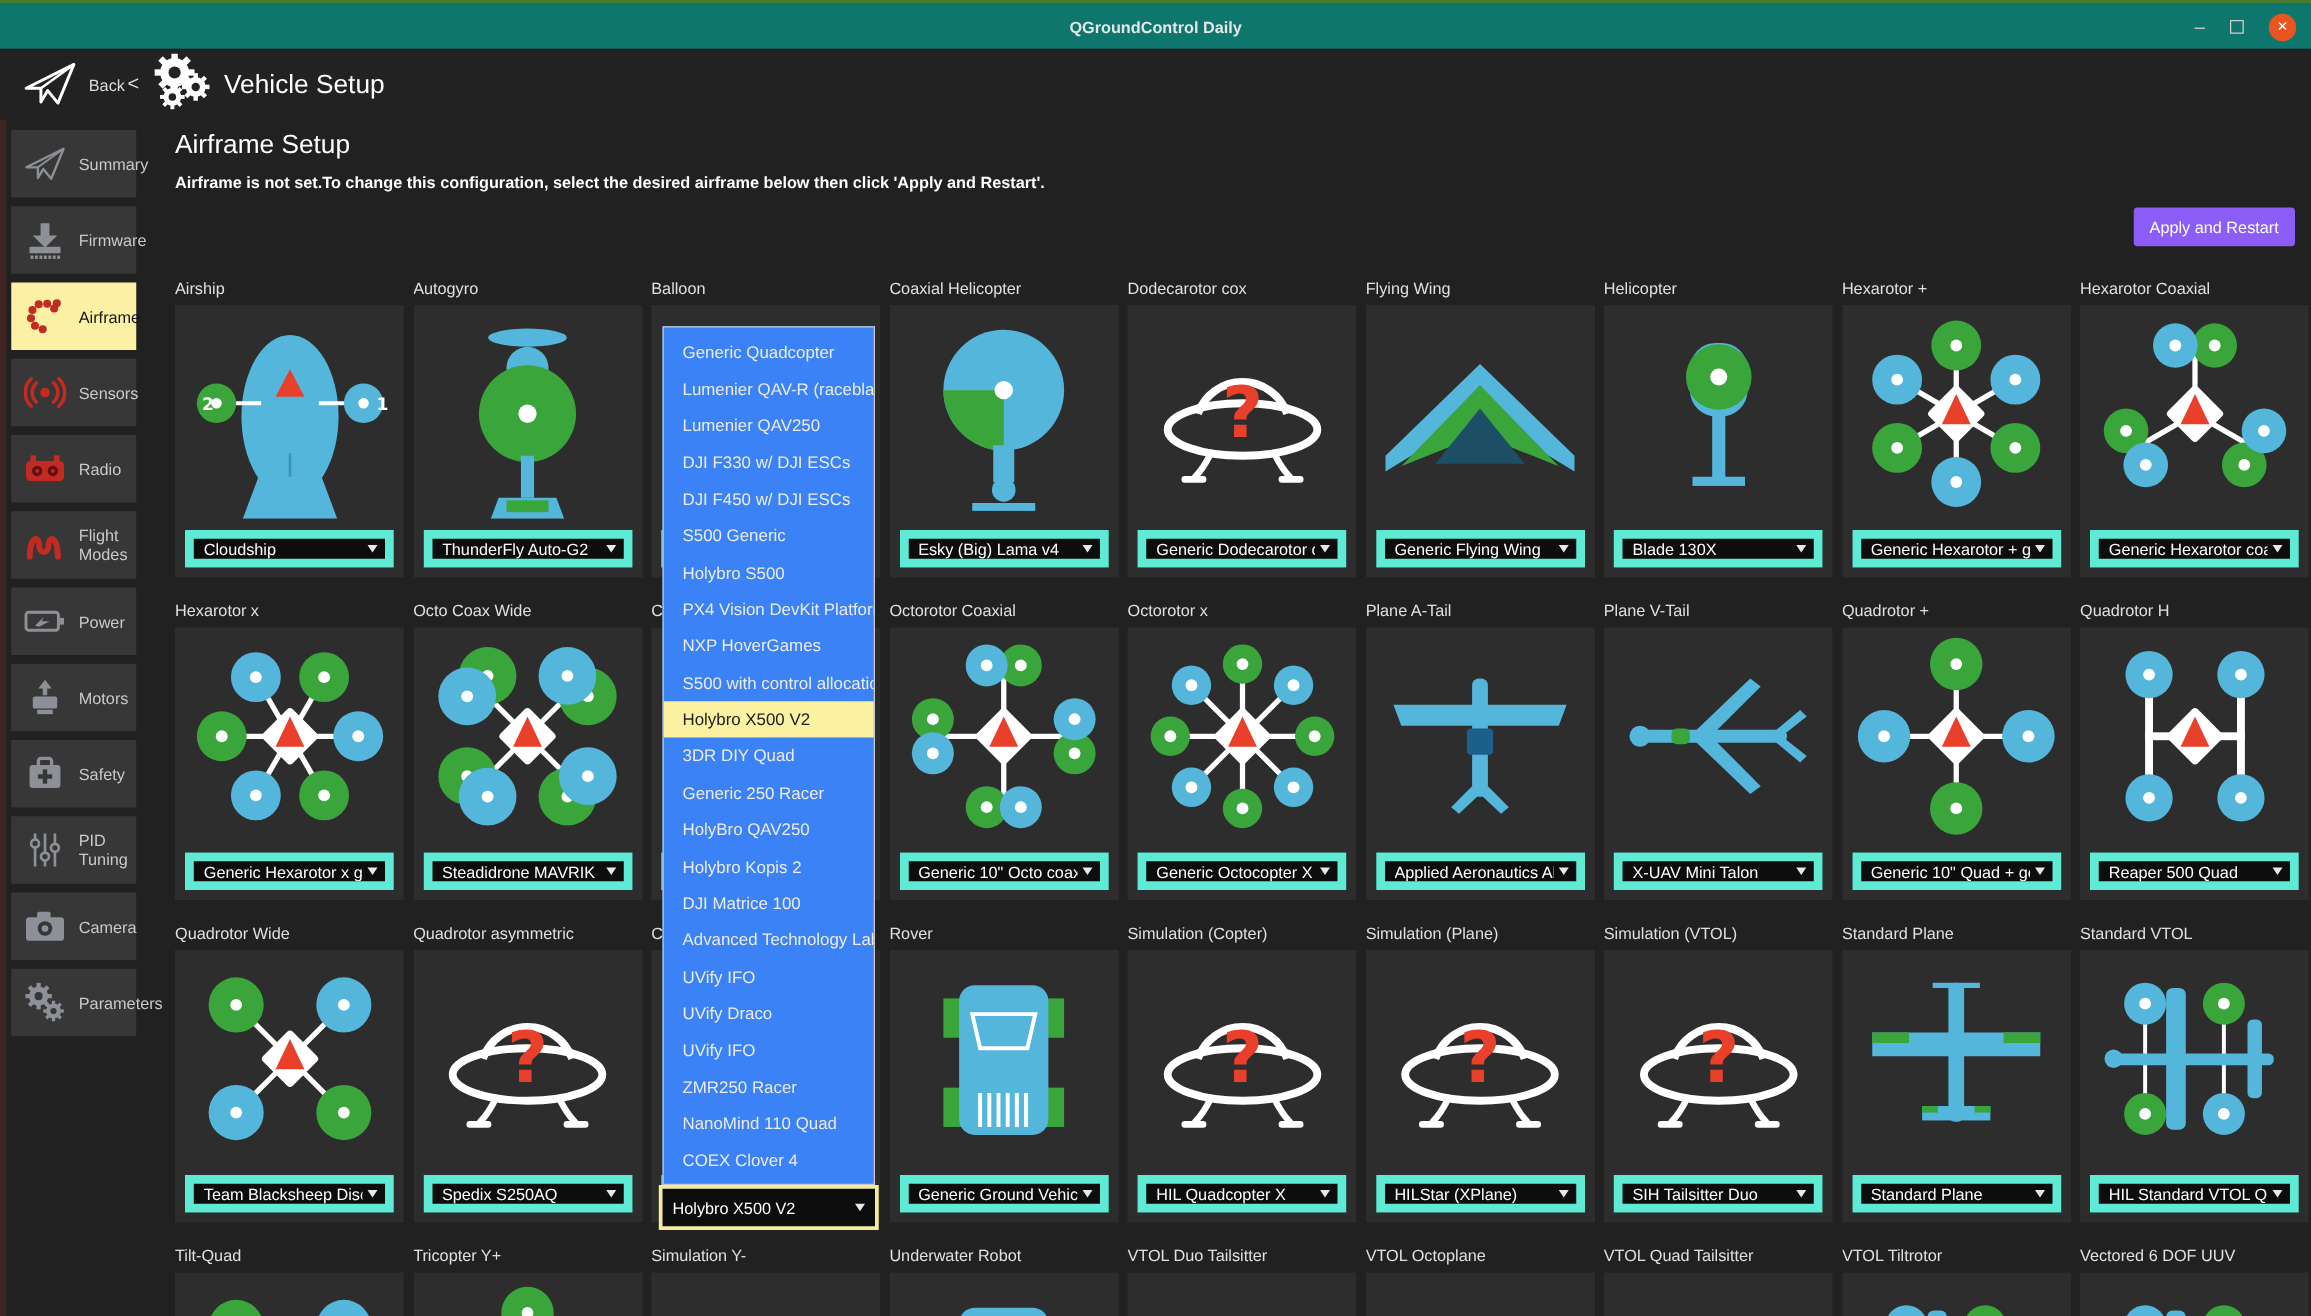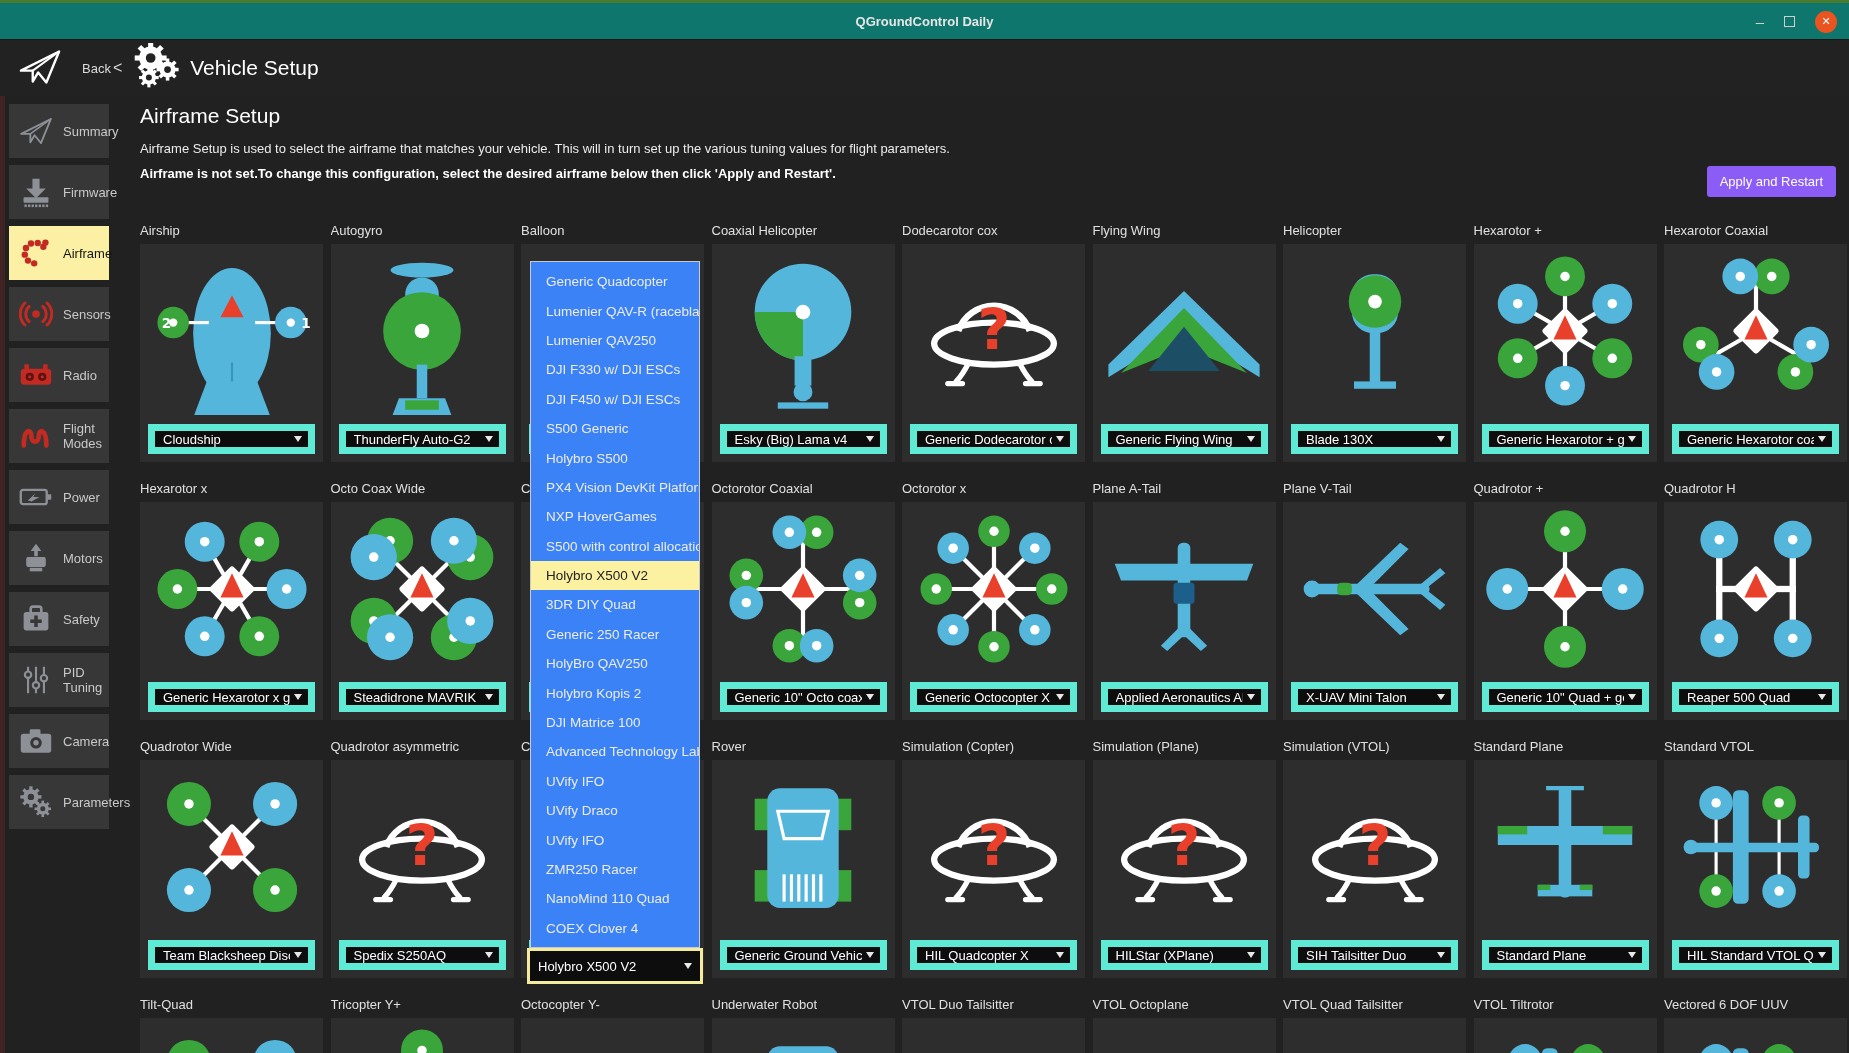--- a/index.html
+++ b/index.html
@@ -16,21 +16,21 @@
   .titlebar .wtitle { color:#e6e6e6; font-size:13px; font-weight:bold; }
   .win-controls { position:absolute; right:12px; top:0; height:37px; display:flex; align-items:center; gap:20px; }
   .wc-min { color:#cfcfcf; font-size:15px; line-height:10px; cursor:default; }
   .wc-max { width:11px; height:11px; border:1.5px solid #cfcfcf; }
   .wc-close { width:22px; height:22px; border-radius:50%; background:#e95420; color:#fff; font-size:11px;
               font-weight:bold; display:flex; align-items:center; justify-content:center; }
 
   
   .toolbar { position:absolute; top:40px; left:0; right:0; height:56px; background:#222;
              display:flex; align-items:center; padding-left:18px; }
-  .back-btn { display:flex; align-items:center; gap:20px; color:#dcdcdc; font-size:13px; }
+  .back-btn { display:flex; align-items:center; gap:9px; color:#dcdcdc; font-size:13px; }
   .tb-sep { color:#dcdcdc; font-size:16px; margin:0 10px 0 2px; }
   .tb-gears { margin-right:10px; }
   .tb-title { color:#fff; font-size:21px; }
 
   
   .sidebar { position:absolute; top:96px; left:9px; width:100px; display:flex; flex-direction:column; gap:7px; padding-top:8px; }
   .side-item { height:54px; background:#373737; display:flex; align-items:center; gap:9px; padding-left:9px;
                color:#c9c9c9; font-size:13px; cursor:pointer; }
   .side-item .sicon { width:36px; height:36px; display:flex; align-items:center; justify-content:center; flex:none; }
   .side-item.selected { background:#fbf0a3; color:#151515; }
@@ -289,21 +289,20 @@
           <rect x="26.46" y="18.34" width="3.08" height="3.5" fill="#8d9197" transform="rotate(315 28 28)"></rect>
           <circle cx="28" cy="28" r="2.94" fill="#373737"></circle>
         </svg>
       </span>
       <span>Parameters</span>
     </div>
   </div>
 
 <div class="content">
   <div class="h-title">Airframe Setup</div>
-  <div class="h-desc">Airframe Setup is used to select the airframe that matches your vehicle. This will in turn set up the various tuning values for flight parameters.</div>
   <div class="h-warn">Airframe is not set.To change this configuration, select the desired airframe below then click 'Apply and Restart'.</div>
   <button class="apply-btn">Apply and Restart</button>
 </div>
 
 <div class="grid" id="grid">
     <div class="gcell">
       <div class="glabel">Airship</div>
        <div class="tile">
          <div class="veh">
           <svg viewBox="0 0 160 160" preserveAspectRatio="xMidYMid meet">
@@ -978,21 +977,21 @@
             <circle cx="34.96667900320919" cy="106" r="20" fill="#3aa53a"></circle>
             <circle cx="34.96667900320919" cy="106" r="4.5" fill="#fff"></circle>
             <rect x="64" y="64" width="32" height="32" rx="3" fill="#fff" transform="rotate(45 80 80)"></rect>
             <polygon points="80,65 69,88 91,88" fill="#e8402a"></polygon>
           </svg>
         </div>
 
        </div>
     </div>
     <div class="gcell">
-      <div class="glabel">Octocopter Y-</div>
+      <div class="glabel">Simulation Y-</div>
        <div class="tile">
          <div class="veh">
           <svg viewBox="0 0 160 160" preserveAspectRatio="xMidYMid meet">
             <line x1="80" y1="80" x2="80" y2="132" stroke="#fff" stroke-width="4"></line>
             <line x1="80" y1="80" x2="34.966679003209194" y2="53.99999999999999" stroke="#fff" stroke-width="4"></line>
             <line x1="80" y1="80" x2="125.03332099679079" y2="53.99999999999998" stroke="#fff" stroke-width="4"></line>
             <circle cx="80" cy="132" r="20" fill="#3aa53a"></circle>
             <circle cx="80" cy="132" r="4.5" fill="#fff"></circle>
             <circle cx="34.966679003209194" cy="53.99999999999999" r="20" fill="#55b6dc"></circle>
             <circle cx="34.966679003209194" cy="53.99999999999999" r="4.5" fill="#fff"></circle>

